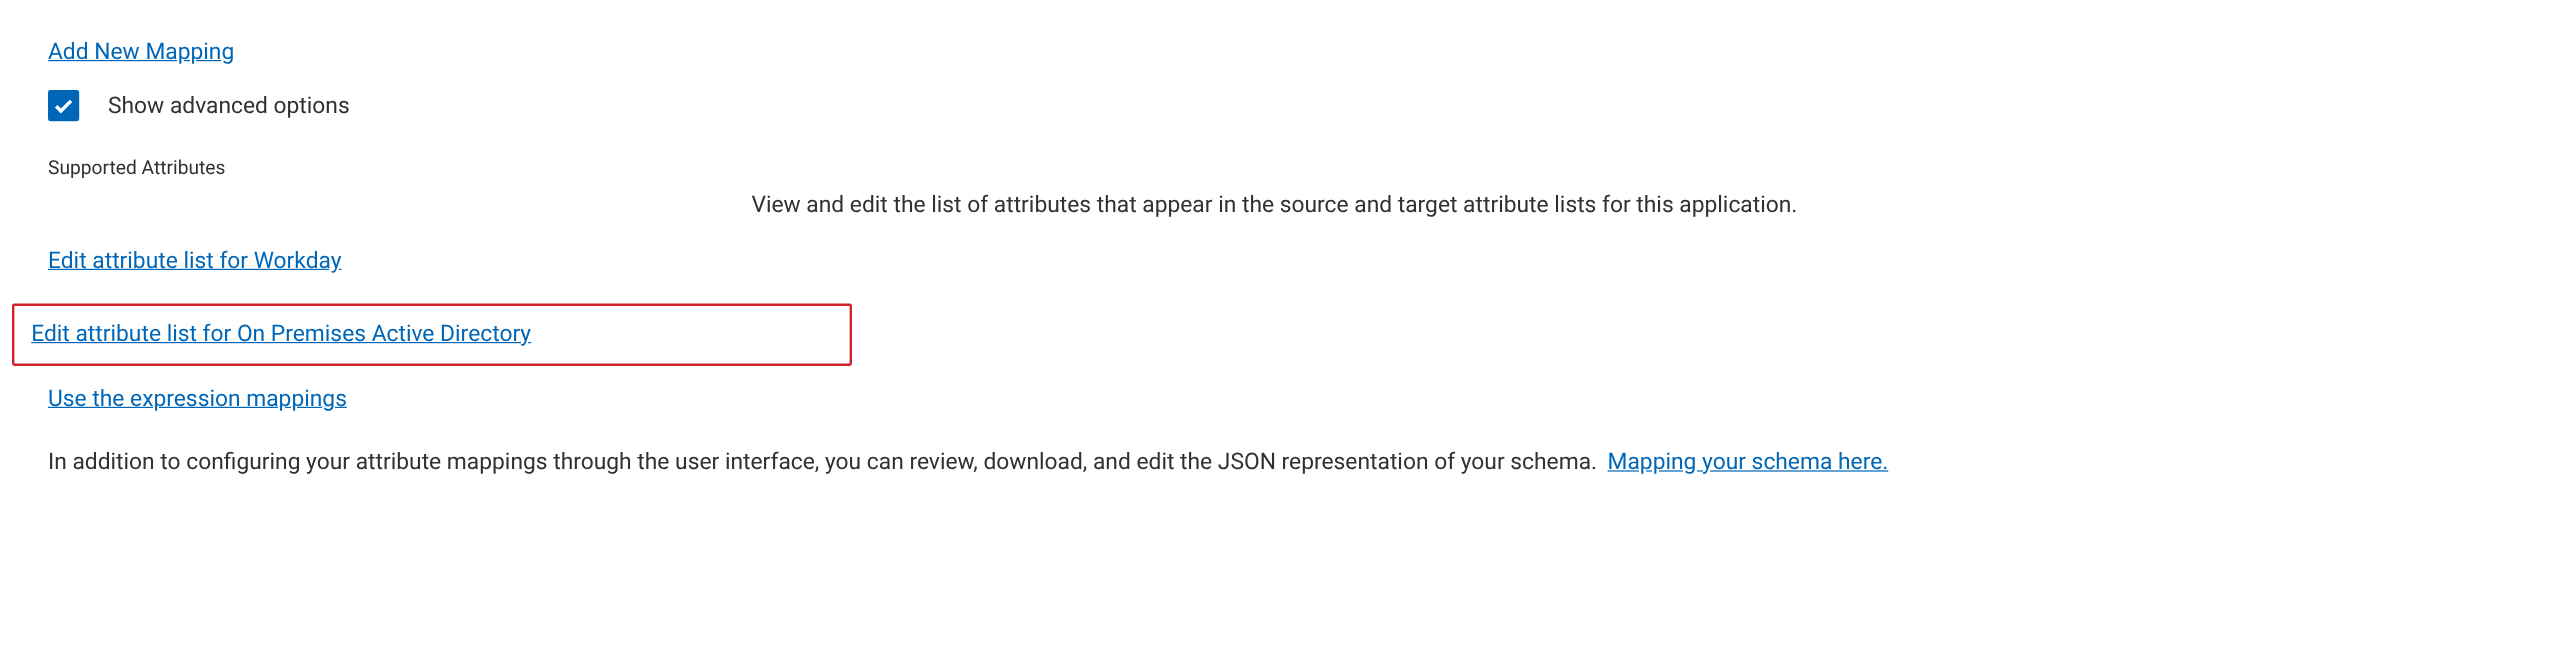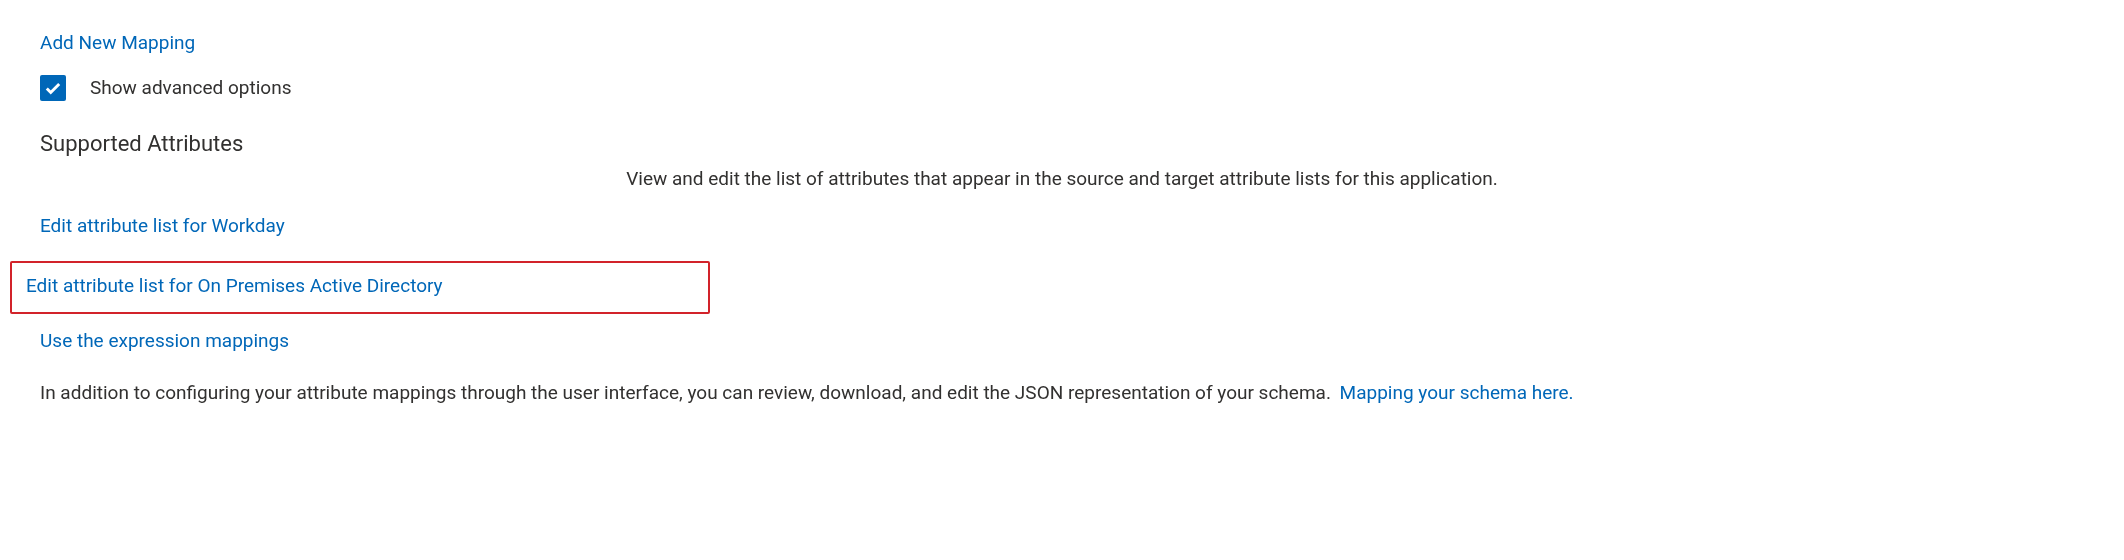--- a/index.html
+++ b/index.html
@@ -12,20 +12,21 @@
       font-size: 19px;
       color: #323130;
       background: #ffffff;
       padding: 30px 40px 40px 40px;
       line-height: 1.4;
     }
     .link {
       color: #0067b8;
       cursor: pointer;
       display: inline-block;
+      text-decoration: underline;
     }
     .row {
       margin-bottom: 18px;
     }
     .checkbox-row {
       display: flex;
       align-items: center;
       gap: 24px;
       margin-bottom: 28px;
     }
@@ -44,21 +45,21 @@
       width: 18px;
       height: 18px;
       stroke: #ffffff;
       stroke-width: 2.6;
       fill: none;
     }
     .checkbox-label {
       color: #323130;
     }
     .section-heading {
-      font-size: 22px;
+      font-size: 16px;
       font-weight: 400;
       color: #323130;
       margin-bottom: 6px;
       margin-top: 26px;
     }
     .description {
       color: #323130;
       margin-bottom: 20px;
       text-align: center;
     }

